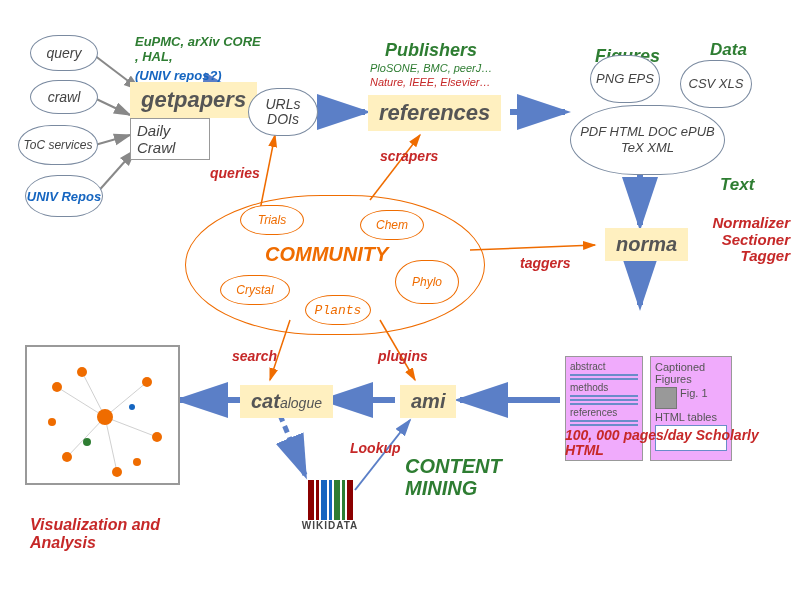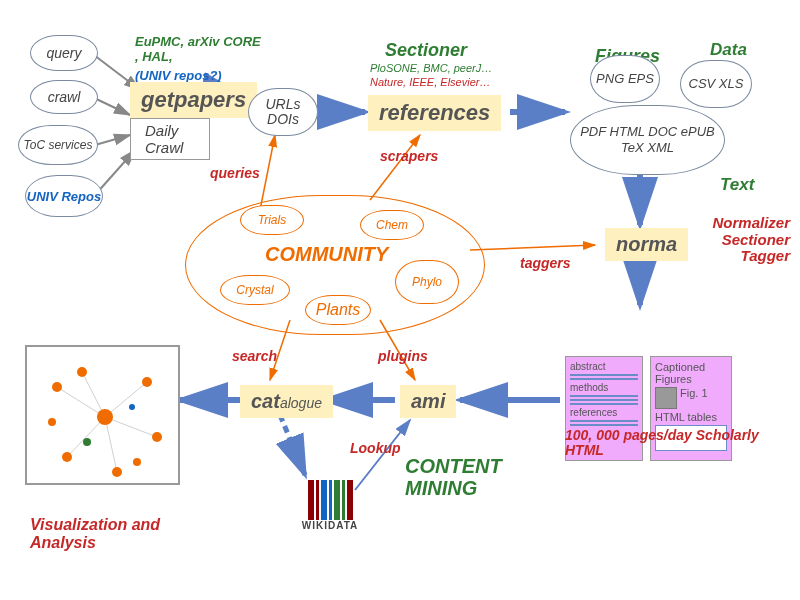--- a/index.html
+++ b/index.html
@@ -9,21 +9,21 @@
   .box.big { font-size: 22px; font-style: italic; }
   .box.mid { font-size: 20px; font-style: italic; }
   .label { position: absolute; font-style: italic; }
   .green { color: #2e7d32; font-weight: bold; }
   .red { color: #c62828; font-weight: bold; font-style: italic; }
   .blue { color: #1565c0; font-style: italic; }
   .orange { color: #ef6c00; font-weight: bold; }
   .cloud { position: absolute; border: 1.5px solid #7a8aa0; border-radius: 50% / 60%; background: #fff; text-align: center; display: flex; align-items: center; justify-content: center; font-size: 14px; color: #444; font-style: italic; }
   .cloud.blue-text { color: #1565c0; font-weight: bold; }
   .cloud.orange-border { border-color: #ef6c00; color: #ef6c00; }
-  .small-box { position: absolute; border: 1px solid #999; padding: 3px 14px; background: #fff; font-style: italic; color: #444; }
+  .small-box { position: absolute; border: 1px solid #999; padding: 3px 6px; background: #fff; font-style: italic; color: #444; }
   .doc-card { position: absolute; border: 1.5px solid #999; background: #f0abfc; padding: 4px; font-size: 10px; color: #555; margin-top: 41px; }
   .doc-card .bar { height: 2px; background: #6a8cc9; margin: 2px 0; }
   .viz-card { position: absolute; border: 2px solid #999; background: #fff; }
   svg.arrows { position: absolute; top:0; left:0; width:800px; height:600px; pointer-events:none; }
   .wikidata-logo { position: absolute; text-align:center; }
   .wikidata-logo .stripes { display:flex; justify-content:center; gap:2px; height:40px; align-items:flex-end; }
   .wikidata-logo .s { width:6px; }
   .wikidata-logo .txt { font-size:10px; letter-spacing:1px; color:#444; font-weight:bold; }
   .content-mining { position: absolute; color:#2e7d32; font-style:italic; font-size:20px; font-weight:bold; line-height:1.1; }
   .tiny { font-size:11px; }
@@ -86,41 +86,41 @@
 <div class="cloud" style="left:18px; top:125px; width:80px; height:40px; font-size:12px;">ToC services</div>
 <div class="cloud blue-text" style="left:25px; top:175px; width:78px; height:42px; font-size:13px;">UNIV Repos</div>
 
 <div class="label green" style="left:135px; top:35px; font-size:13px; width:130px; line-height:1.15;">EuPMC, arXiv CORE , HAL,</div>
 <div class="label blue" style="left:135px; top:68px; font-size:13px; font-weight:bold;">(UNIV repos?)</div>
 <div class="box big" style="left:130px; top:82px;">getpapers</div>
 <div class="small-box" style="left:130px; top:118px; font-size:15px; width:80px;">Daily Crawl</div>
 
 <div class="cloud" style="left:248px; top:88px; width:70px; height:48px; font-size:14px; flex-direction:column; line-height:1.1;">URLs DOIs</div>
 
-<div class="label green" style="left:385px; top:40px; font-size:18px;">Sectioner</div>
+<div class="label green" style="left:385px; top:40px; font-size:18px;">Publishers</div>
 <div class="label" style="left:370px; top:62px; font-size:11px; color:#2e7d32;">PloSONE, BMC, peerJ…</div>
 <div class="label" style="left:370px; top:76px; font-size:11px; color:#c62828;">Nature, IEEE, Elsevier…</div>
 <div class="box big" style="left:368px; top:95px;">references</div>
 
 <div class="label green" style="left:595px; top:46px; font-size:18px;">Figures</div>
 <div class="label green" style="left:710px; top:40px; font-size:17px;">Data</div>
 <div class="label green" style="left:720px; top:175px; font-size:17px;">Text</div>
 <div class="cloud" style="left:590px; top:55px; width:70px; height:48px; font-size:13px; line-height:1.15;">PNG EPS</div>
 <div class="cloud" style="left:680px; top:60px; width:72px; height:48px; font-size:13px; line-height:1.15;">CSV XLS</div>
 <div class="cloud" style="left:570px; top:105px; width:155px; height:70px; font-size:13px; line-height:1.25; text-align:center;">PDF HTML DOC ePUB TeX XML</div>
 
 <div class="box mid" style="left:605px; top:228px;">norma</div>
 <div class="label red" style="left:690px; top:215px; font-size:15px; width:100px; line-height:1.1;text-align:right;">Normalizer Sectioner Tagger</div>
 
 <div class="community-big" style="left:185px; top:195px; width:300px; height:140px;"></div>
 <div class="label orange" style="left:265px; top:243px; font-size:20px;">COMMUNITY</div>
 <div class="cloud orange-border" style="left:240px; top:205px; width:64px; height:30px; font-size:12px;">Trials</div>
 <div class="cloud orange-border" style="left:360px; top:210px; width:64px; height:30px; font-size:12px;">Chem</div>
 <div class="cloud orange-border" style="left:220px; top:275px; width:70px; height:30px; font-size:12px;">Crystal</div>
-<div class="cloud orange-border" style="left:305px; top:295px; width:66px; height:30px; font-size:16px;">Plants</div>
+<div class="cloud orange-border" style="left:305px; top:295px; width:66px; height:30px; font-size:13px;font-family:Liberation Mono, monospace;">Plants</div>
 <div class="cloud orange-border" style="left:395px; top:260px; width:64px; height:44px; font-size:12px;">Phylo</div>
 
 <div class="label red" style="left:210px; top:165px; font-size:14px;">queries</div>
 <div class="label red" style="left:380px; top:148px; font-size:14px;">scrapers</div>
 <div class="label red" style="left:520px; top:255px; font-size:14px;">taggers</div>
 <div class="label red" style="left:378px; top:348px; font-size:14px;">plugins</div>
 <div class="label red" style="left:232px; top:348px; font-size:14px;">search</div>
 <div class="label red" style="left:350px; top:440px; font-size:14px;">Lookup</div>
 
 <div class="doc-card" style="left:565px; top:315px; width:78px; height:105px;">

